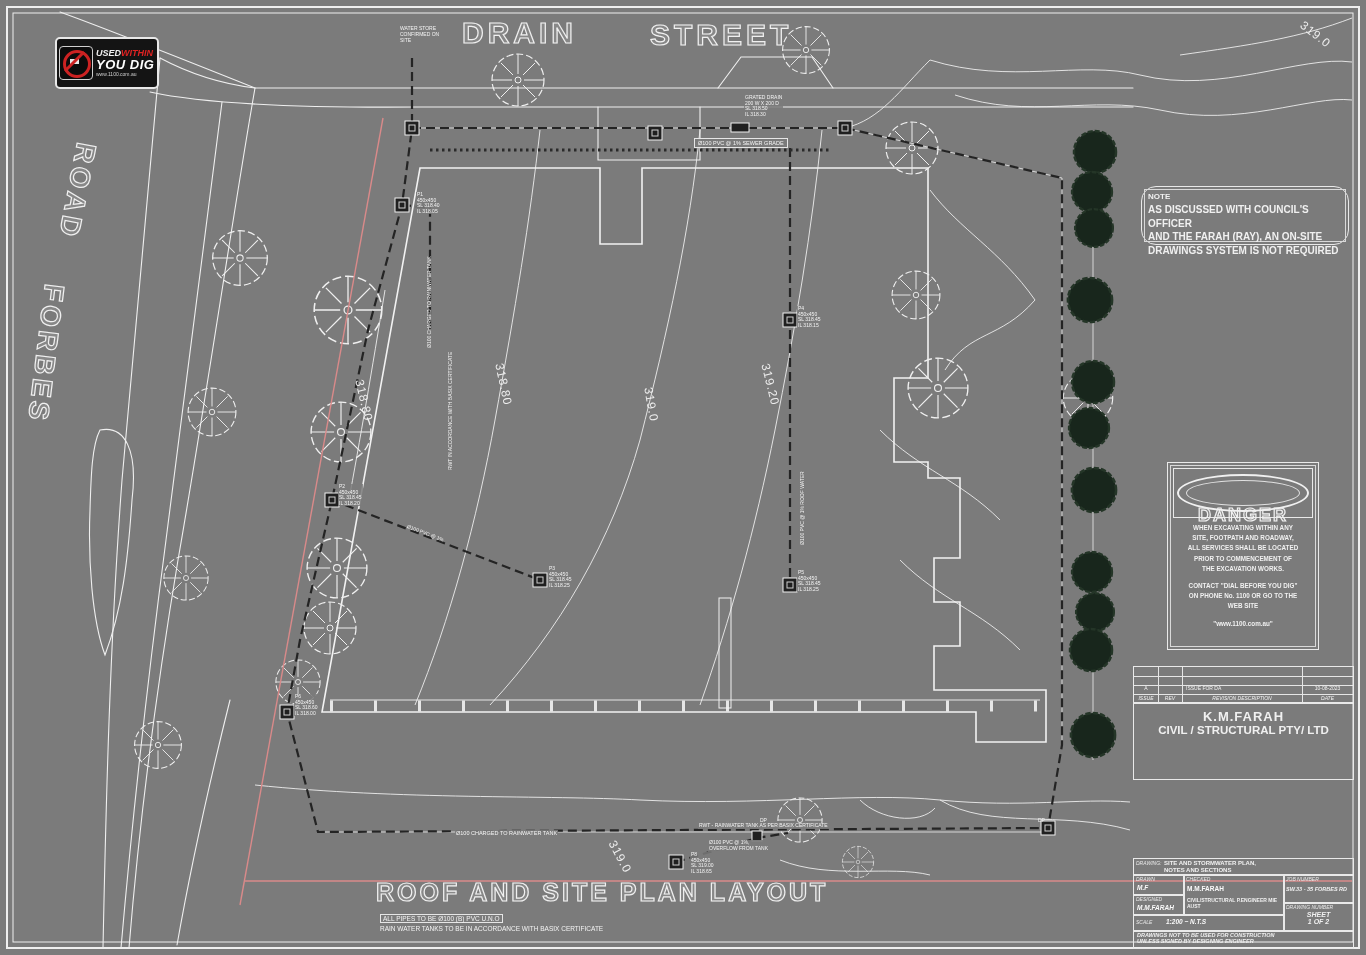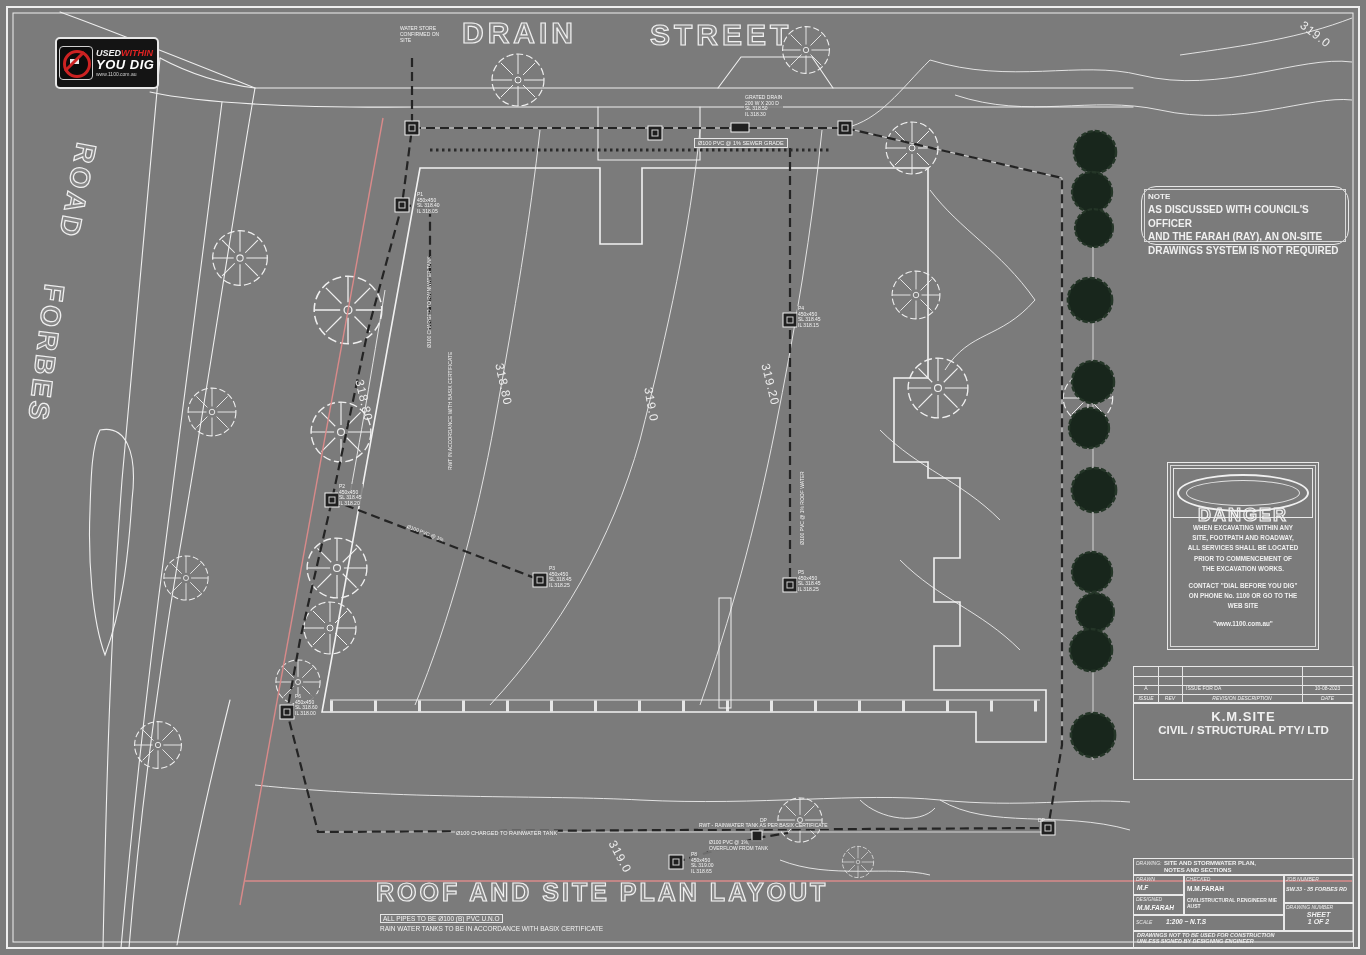--- a/index.html
+++ b/index.html
@@ -340,21 +340,21 @@
     <div class="lbl ctr" style="left:0;top:19px;width:24px;">A</div>
     <div class="lbl" style="left:52px;top:19px;">ISSUE FOR DA</div>
     <div class="lbl ctr" style="left:168px;top:19px;width:51px;">10-08-2023</div>
     <div class="lbl ctr" style="left:0;top:29px;width:24px;font-style:italic;">ISSUE</div>
     <div class="lbl ctr" style="left:24px;top:29px;width:24px;font-style:italic;">REV</div>
     <div class="lbl ctr" style="left:48px;top:29px;width:120px;font-style:italic;">REVISION DESCRIPTION</div>
     <div class="lbl ctr" style="left:168px;top:29px;width:51px;font-style:italic;">DATE</div>
   </div>
 
   <div class="tbox ctr" style="left:1133px;top:702px;width:219px;height:76px;">
-    <div style="margin-top:6px;font-size:13px;font-weight:bold;letter-spacing:1px;">K.M.SITE</div>
+    <div style="margin-top:6px;font-size:13px;font-weight:bold;letter-spacing:1px;">K.M.FARAH</div>
     <div style="font-size:11.5px;font-weight:bold;">CIVIL / STRUCTURAL PTY/ LTD</div>
   </div>
 
 
   <div class="tbox" style="left:1133px;top:858px;width:219px;height:16px;">
     <span class="flabel" style="position:absolute;left:2px;top:1px;">DRAWING:</span>
     <div class="blk" style="position:absolute;left:30px;top:1px;font-size:6px;font-weight:bold;line-height:1.2;">
       <span>SITE AND STORMWATER PLAN,</span>
       <span>NOTES AND SECTIONS</span>
     </div>

